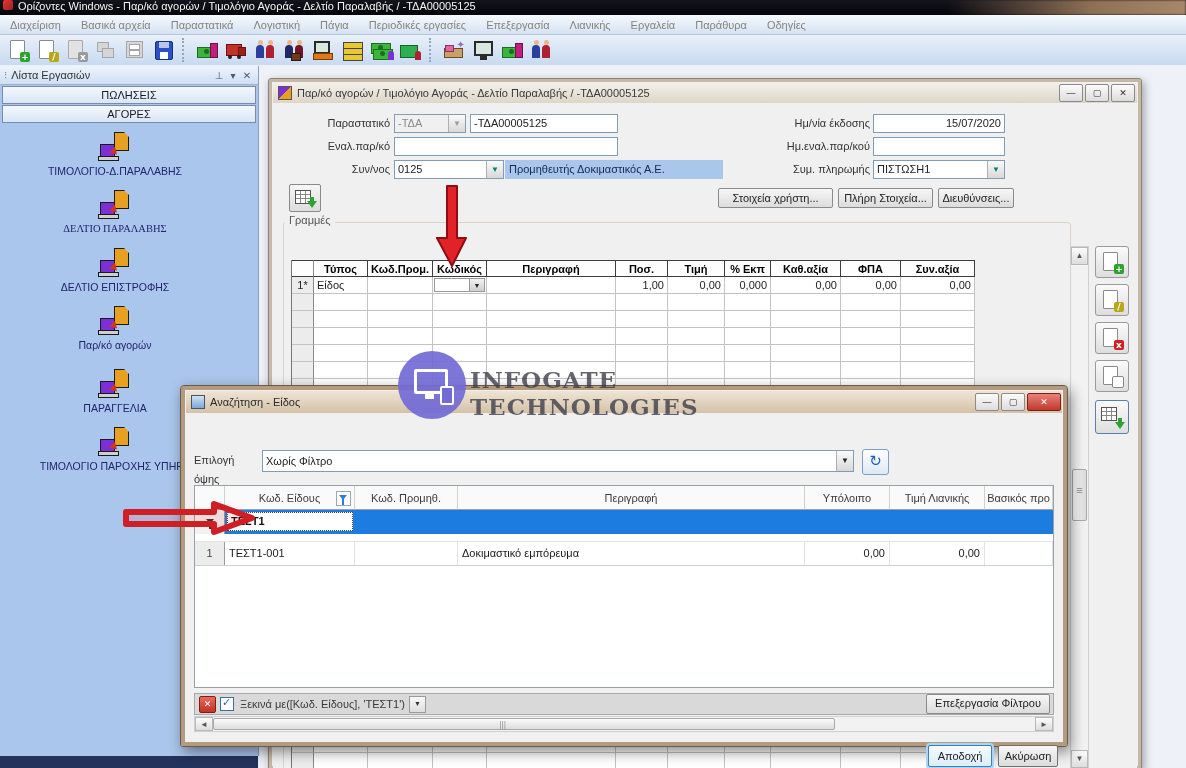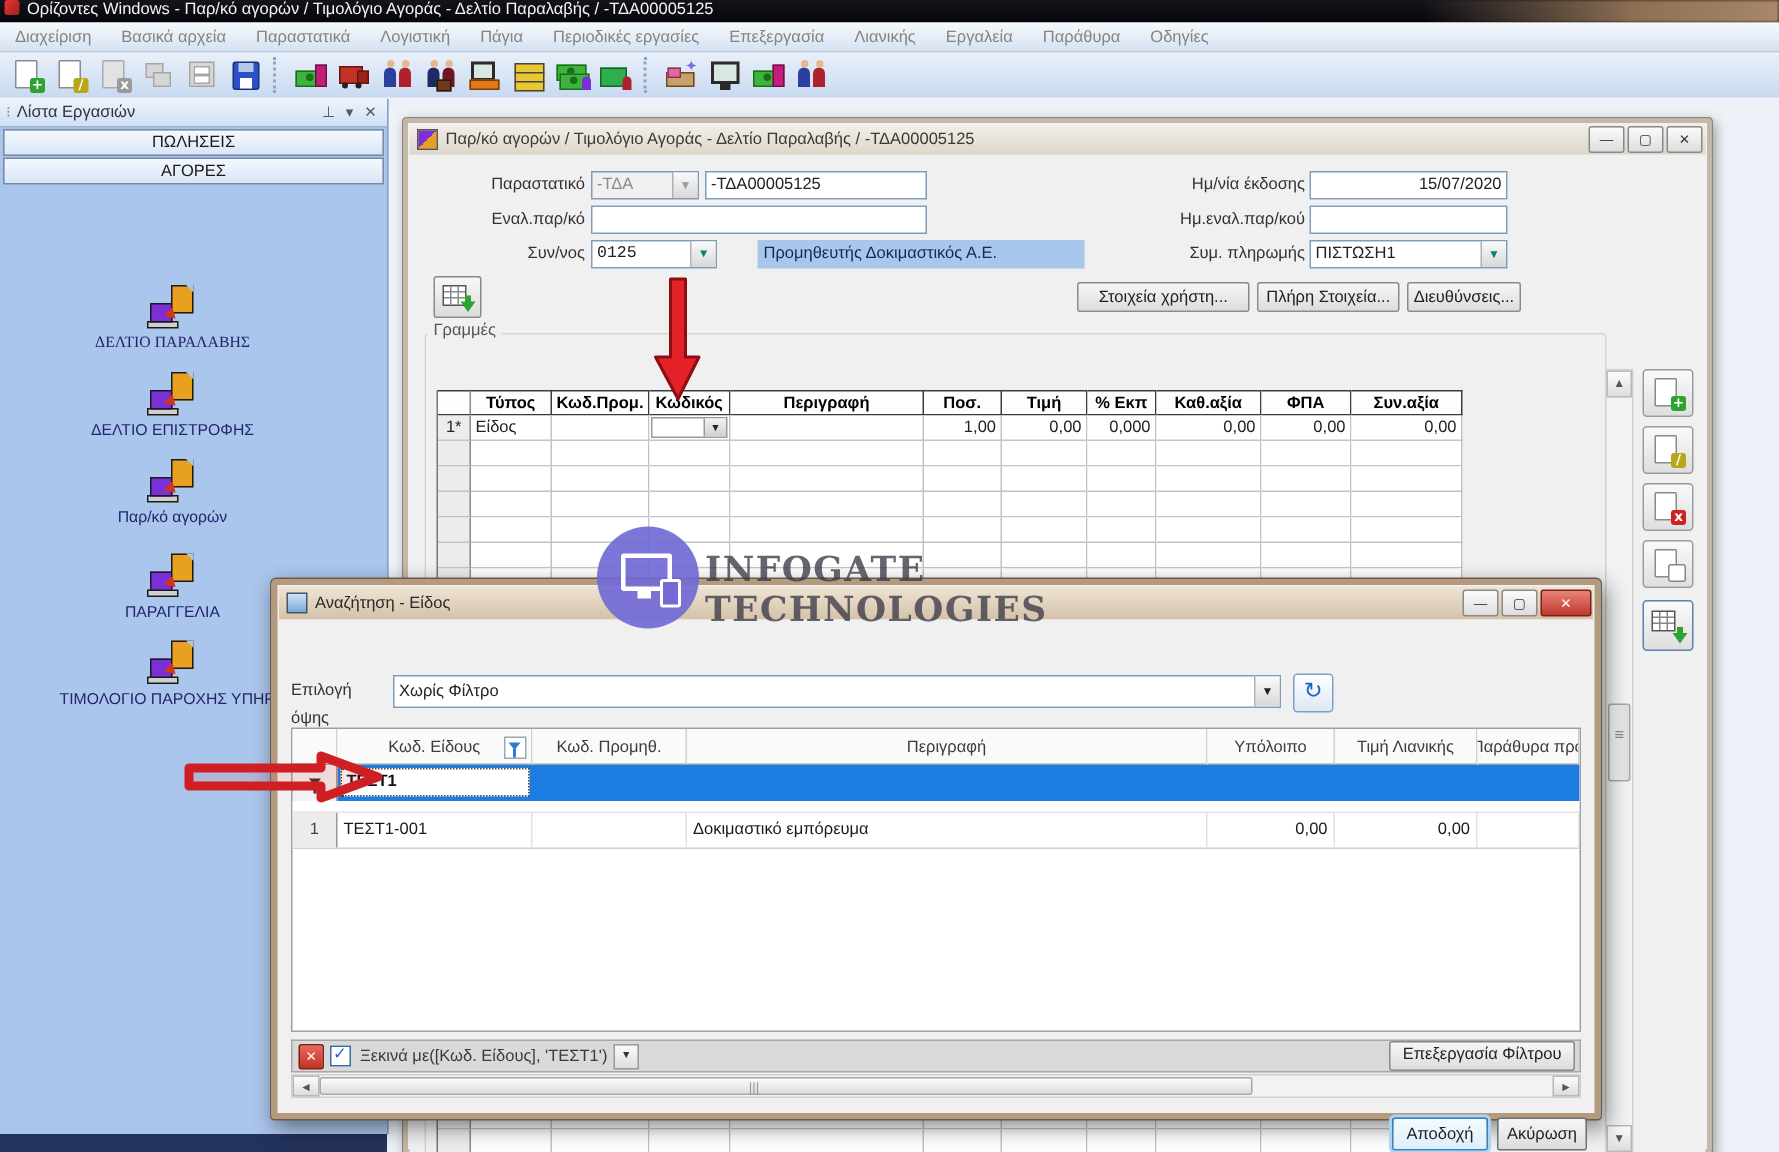--- a/index.html
+++ b/index.html
@@ -297,20 +297,29 @@
     <div class="side-head">
       <span class="grip">⁝</span>
       <span class="ttl">Λίστα Εργασιών</span>
       <span class="hbtn">⊥</span>
       <span class="hbtn">▾</span>
       <span class="hbtn">✕</span>
     </div>
     <div class="side-group">ΠΩΛΗΣΕΙΣ</div>
     <div class="side-group">ΑΓΟΡΕΣ</div>
 
+    <div class="side-item" style="top:66px;">
+      <div class="side-ic">
+          <div class="base"></div>
+          <div class="mon"></div>
+          <div class="doc"></div>
+          <div class="arr"></div>
+        </div>
+      <span class="lbl">ΤΙΜΟΛΟΓΙΟ-Δ.ΠΑΡΑΛΑΒΗΣ</span>
+    </div>
     <div class="side-item" style="top:124px;font-family:Liberation Serif, serif;">
       <div class="side-ic">
           <div class="base"></div>
           <div class="mon"></div>
           <div class="doc"></div>
           <div class="arr"></div>
         </div>
       <span class="lbl">ΔΕΛΤΙΟ ΠΑΡΑΛΑΒΗΣ</span>
     </div>
     <div class="side-item" style="top:240px;">
@@ -369,21 +378,21 @@
       <div class="tin" style="left:197px;top:10px;width:148px;">-ΤΔΑ00005125</div>
       <div class="field-lbl" style="left:470px;top:10px;width:127px;">Ημ/νία έκδοσης</div>
       <div class="tin num" style="left:600px;top:10px;width:132px;">15/07/2020</div>
 
       <div class="field-lbl" style="left:20px;top:33px;width:97px;">Εναλ.παρ/κό</div>
       <div class="tin" style="left:121px;top:33px;width:224px;"></div>
       <div class="field-lbl" style="left:470px;top:33px;width:127px;">Ημ.εναλ.παρ/κού</div>
       <div class="tin" style="left:600px;top:33px;width:132px;"></div>
 
       <div class="field-lbl" style="left:20px;top:56px;width:97px;">Συν/νος</div>
-      <div class="combo" style="left:121px;top:56px;width:84px;font-family:Liberation Mono, monospace;">
+      <div class="combo" style="left:121px;top:56px;width:110px;">
         <span>0125</span><span class="da">▼</span>
       </div>
       <div class="hl-field" style="left:232px;top:56px;width:218px;">Προμηθευτής Δοκιμαστικός Α.Ε.</div>
       <div class="field-lbl" style="left:470px;top:56px;width:127px;">Συμ. πληρωμής</div>
       <div class="combo" style="left:600px;top:56px;width:132px;">
         <span>ΠΙΣΤΩΣΗ1</span><span class="da">▼</span>
       </div>
 
       <div class="pbtn" style="left:16px;top:80px;width:32px;height:28px;">
         <div class="gridglyph" style="position:absolute;left:5px;top:5px;"></div>
@@ -846,21 +855,21 @@
         <div class="dg-row dg-head">
           <div></div>
           <div>
               <span>Κωδ. Είδους</span>
             <span class="hdr-filter-ic"><span class="funnel blue" style="margin:2px 0 0 2px;"></span></span>
           </div>
           <div>Κωδ. Προμηθ.</div>
           <div>Περιγραφή</div>
           <div>Υπόλοιπο</div>
           <div>Τιμή Λιανικής</div>
-          <div>Παράθυρα προ</div>
+          <div>Βασικός προ</div>
         </div>
         <div class="dg-row dg-filter">
           <div class="rh">
               <span class="funnel"></span>
             </div>
           <div>
               <div class="filter-input">ΤΕΣΤ1</div>
             </div>
           <div></div>
             <div></div>

